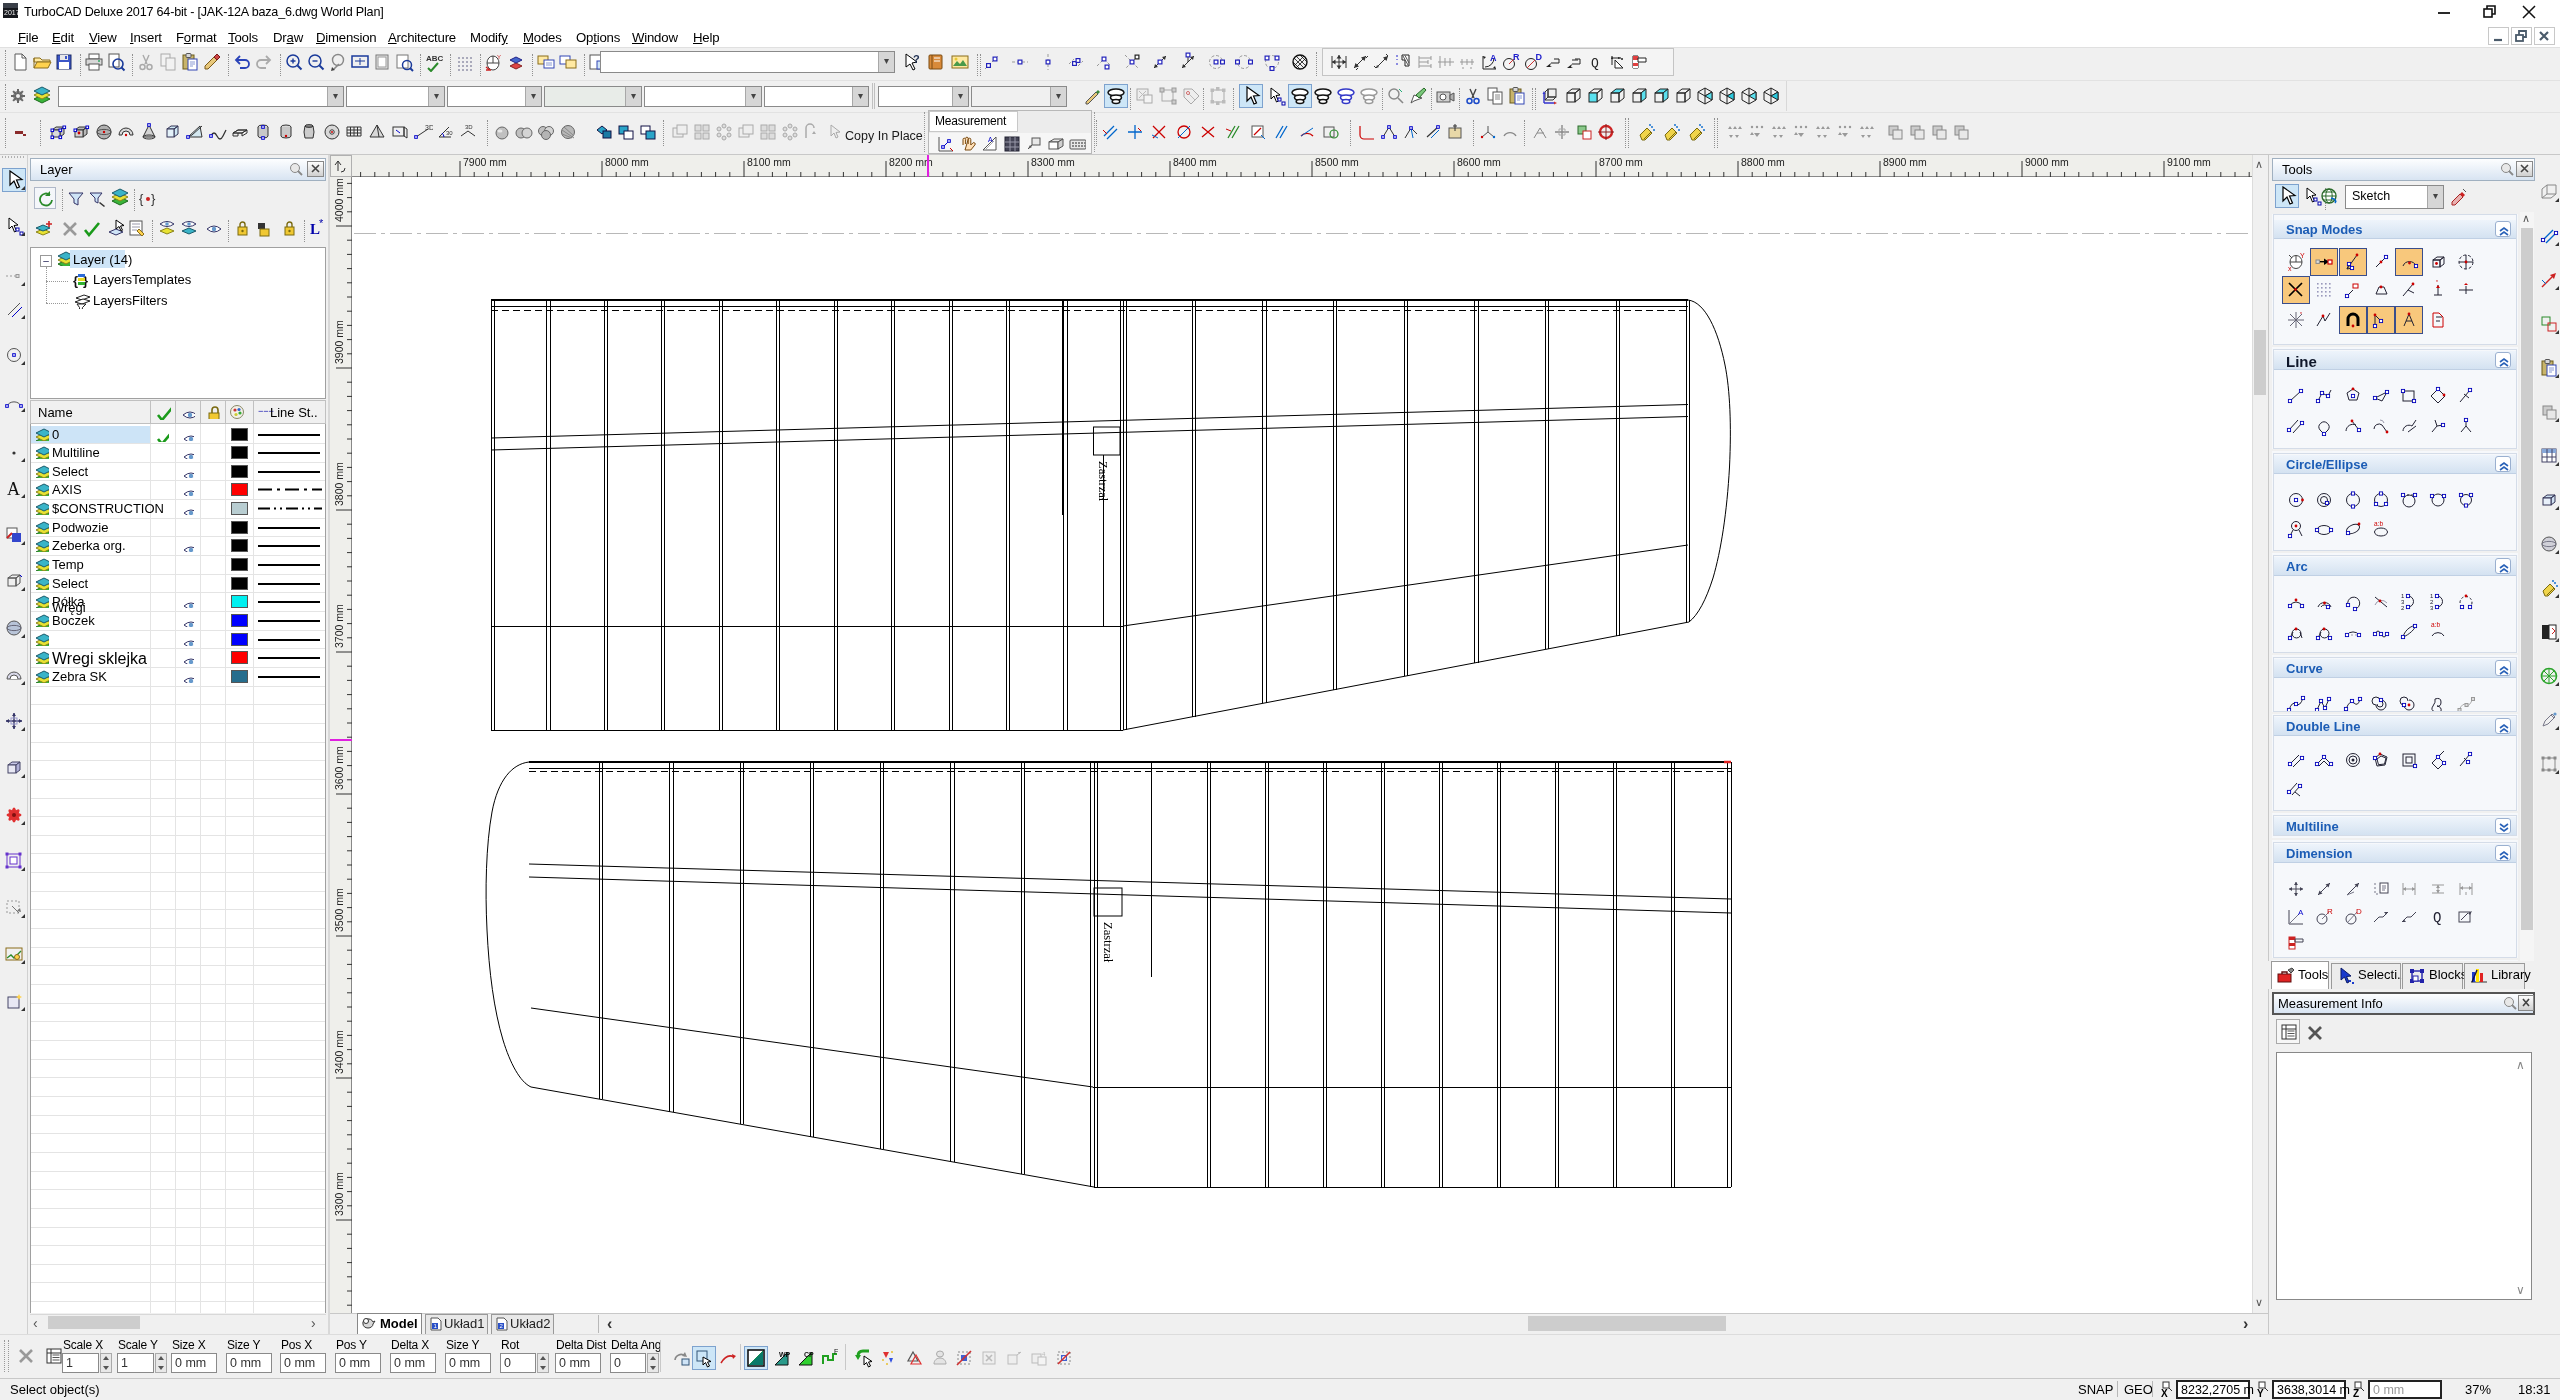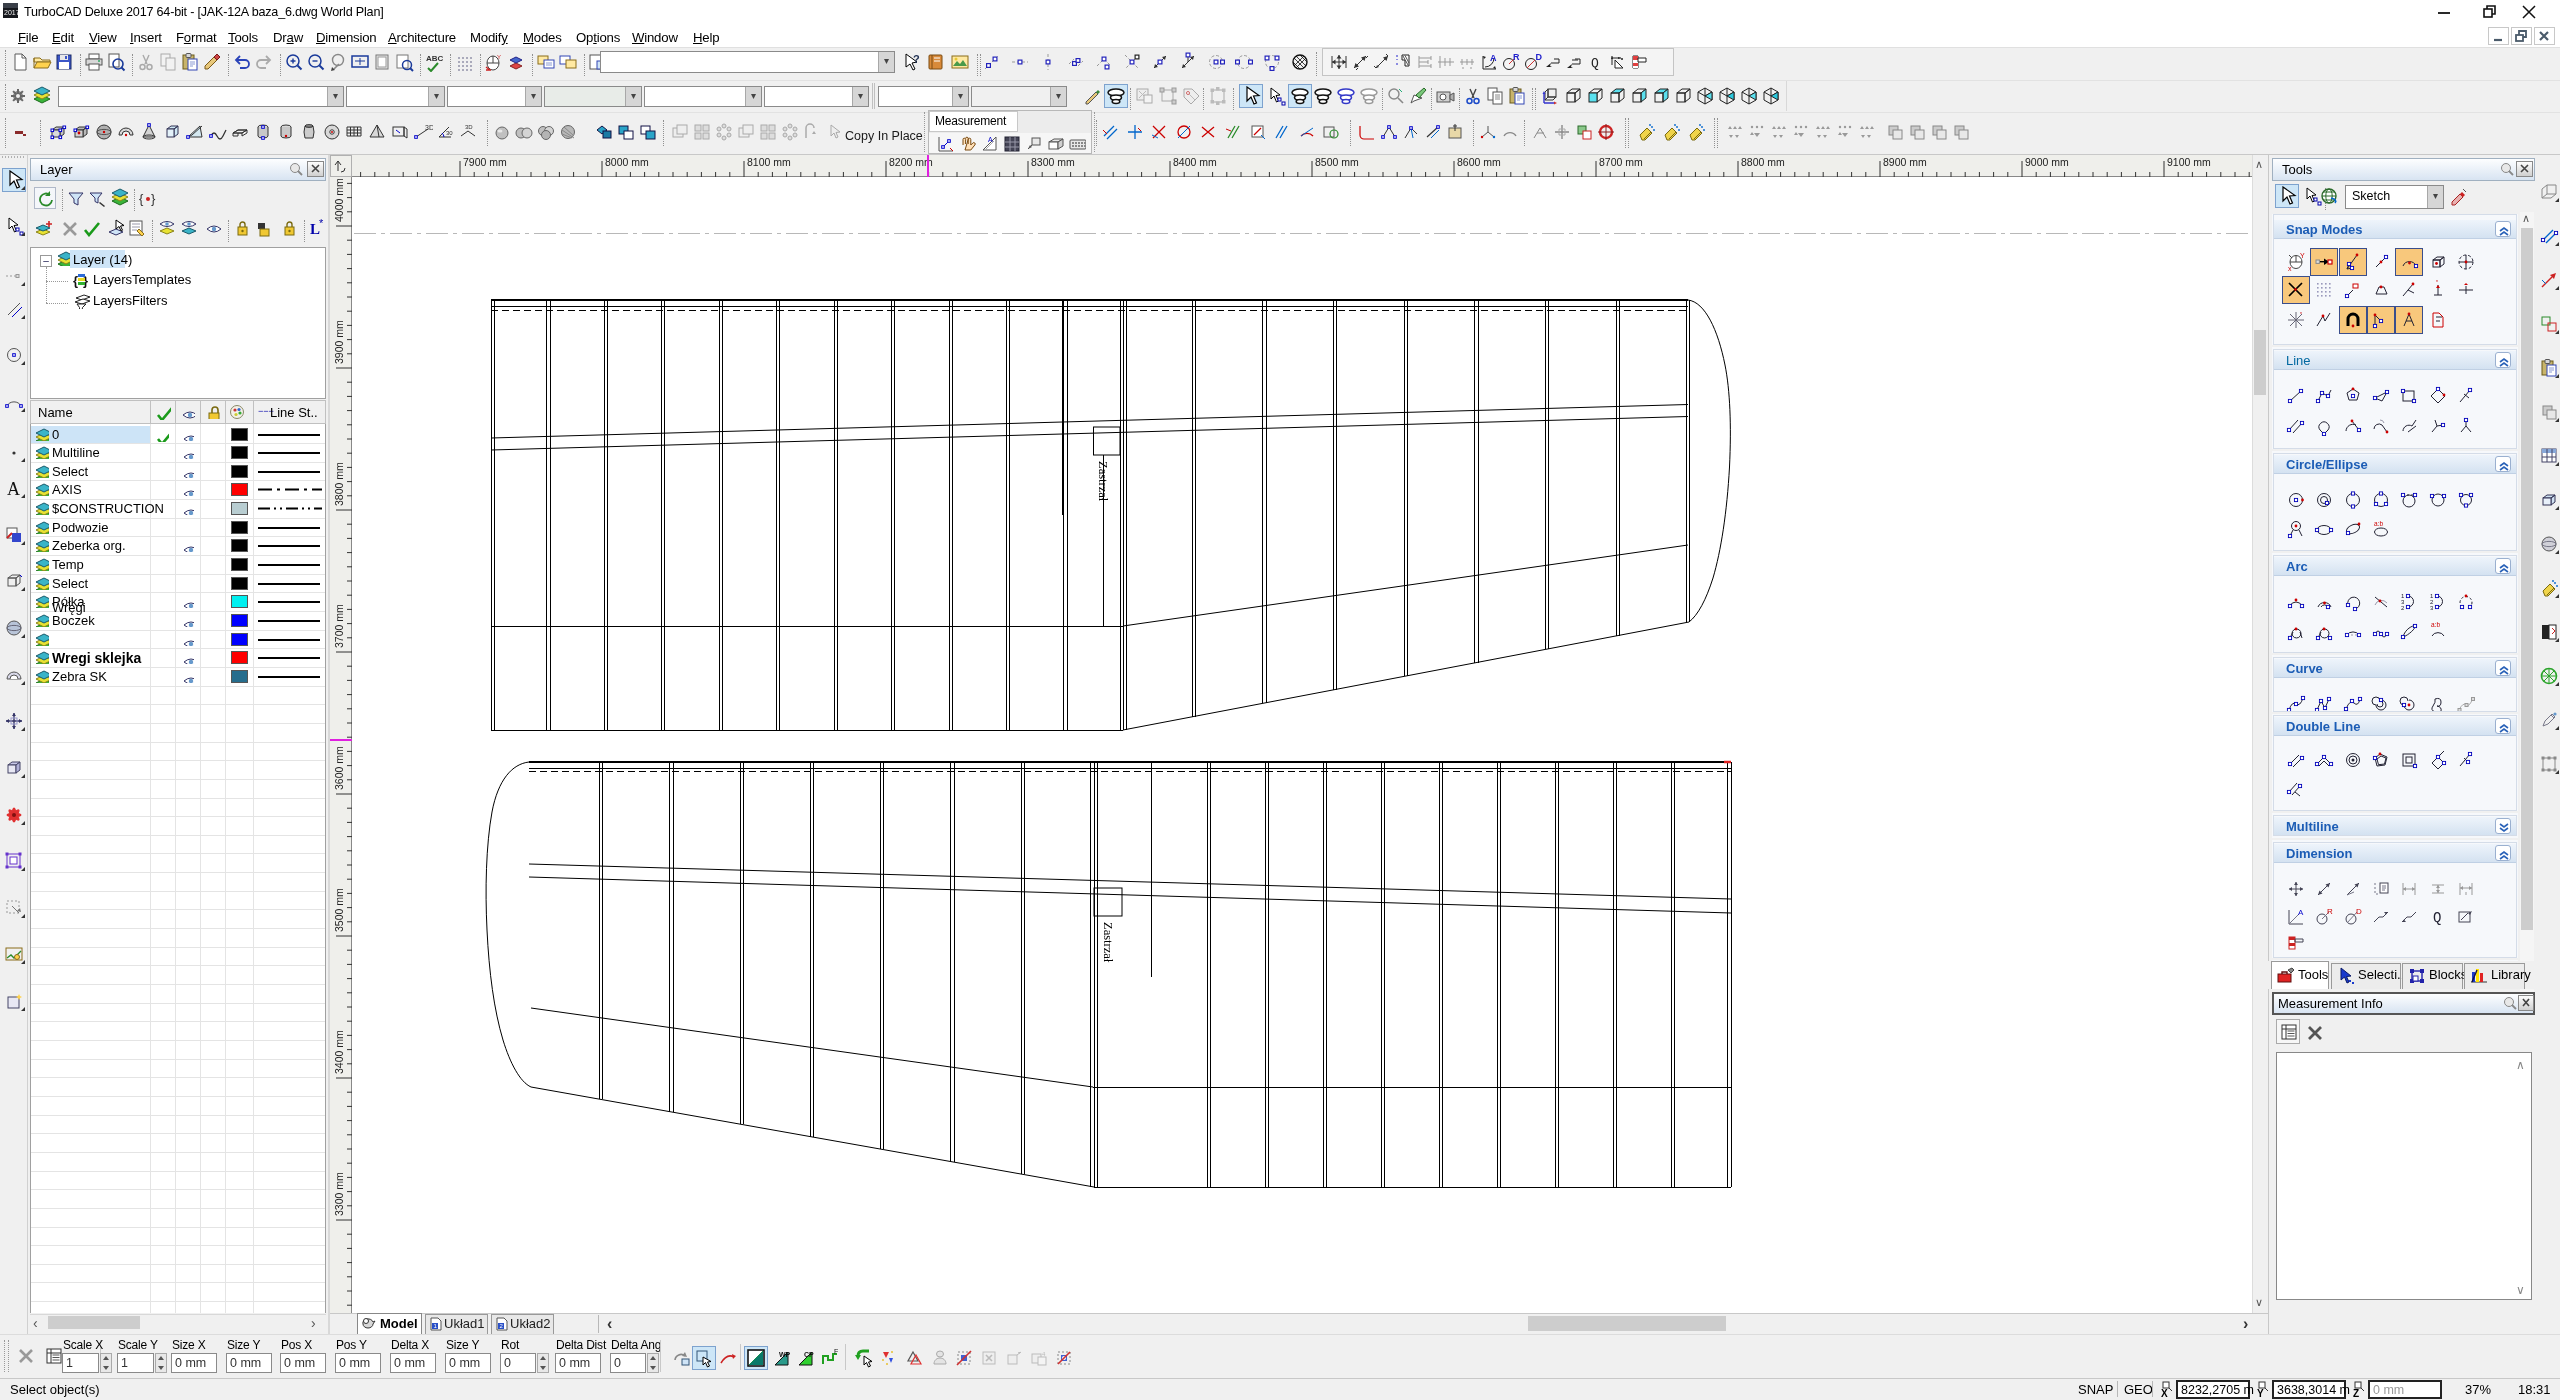--- a/index.html
+++ b/index.html
@@ -1424,21 +1424,21 @@
       <path d="M3 10q7-6 14 0q-7 6-14 0" fill="#fff" stroke="#336"></path>
       <circle cx="10" cy="10" r="2.2" fill="#69c"></circle>
     </svg>
 <div class="abs" style="left:231px;top:632.65px;width:17px;height:13px;background:#0000ff;border:1px solid #555;"></div>
 <div class="abs" style="left:258px;top:638.65px;width:62px;height:0px;border-top:2px solid #000;"></div>
 <svg class="abs" style="left:34px;top:651.3px;" width="15" height="13" viewBox="0 0 15 13">
       <path d="M2 13l8-4 8 4-8 4z" fill="#3ab43a" stroke="#1a6a1a"></path>
       <path d="M2 9l8-4 8 4-8 4z" fill="#e8e232" stroke="#8a841a"></path>
       <path d="M2 5l8-4 8 4-8 4z" fill="#3ab4c8" stroke="#1a5a6a"></path>
     </svg>
-<div class="abs" style="left:52px;top:650.3px;white-space:nowrap;font-size:14px;color:#000;font-weight:bold;">Wregi sklejka</div>
+<div class="abs" style="left:52px;top:650.3px;white-space:nowrap;font-size:16px;color:#000;">Wregi sklejka</div>
 <svg class="abs" style="left:181px;top:652.3px;" width="13" height="12" viewBox="0 0 13 12">
       <path d="M3 10q7-6 14 0q-7 6-14 0" fill="#fff" stroke="#336"></path>
       <circle cx="10" cy="10" r="2.2" fill="#69c"></circle>
     </svg>
 <div class="abs" style="left:231px;top:651.3px;width:17px;height:13px;background:#ff0000;border:1px solid #555;"></div>
 <div class="abs" style="left:258px;top:657.3px;width:62px;height:0px;border-top:2px solid #000;"></div>
 <svg class="abs" style="left:34px;top:669.95px;" width="15" height="13" viewBox="0 0 15 13">
       <path d="M2 13l8-4 8 4-8 4z" fill="#3ab43a" stroke="#1a6a1a"></path>
       <path d="M2 9l8-4 8 4-8 4z" fill="#e8e232" stroke="#8a841a"></path>
       <path d="M2 5l8-4 8 4-8 4z" fill="#3ab4c8" stroke="#1a5a6a"></path>
@@ -2002,21 +2002,21 @@
 <div class="abs" style="left:2395.2px;top:306px;width:28px;height:28px;background:#f8c87c;border:1.5px solid #3a4e8c;"></div>
 <svg class="abs" style="left:2399.2px;top:310px;" width="20" height="20" viewBox="0 0 20 20">
       <path d="M5 16L10 4l5 12M7 11h6" fill="none" stroke="#223"></path>
       <circle cx="10" cy="4" r="1.4" fill="#c00"></circle>
     </svg>
 <svg class="abs" style="left:2427.5px;top:310px;" width="20" height="20" viewBox="0 0 20 20">
       <path d="M5 3h6l4 4v10H5z" fill="none" stroke="#c00"></path>
       <path d="M8 7h6M8 11h4" stroke="#223"></path>
     </svg>
 <div class="abs" style="left:2274px;top:351px;width:242px;height:19px;background:linear-gradient(#eef4fb,#d4e2f1);border-bottom:1px solid #c0d0e4;"></div>
-<div class="abs" style="left:2286px;top:353px;white-space:nowrap;font-size:13px;font-weight:normal;color:#0369a1;">Line</div>
+<div class="abs" style="left:2286px;top:353px;white-space:nowrap;font-size:15px;font-weight:bold;color:#0f172a;">Line</div>
 <div class="abs" style="left:2495px;top:352px;width:16px;height:16px;background:#fff;border:1px solid #9ab0d0;border-radius:3px;"></div>
 <svg class="abs" style="left:2497px;top:353px;" width="14" height="16" viewBox="0 0 14 16">
       <path d="M3 9l4-3 4 3M3 13l4-3 4 3" stroke="#2a62b8" fill="none" stroke-width="1.6"></path>
     </svg>
 <svg class="abs" style="left:2286.0px;top:386px;" width="20" height="20" viewBox="0 0 20 20">
       <path d="M4 15L15 5" stroke="#223" fill="none"></path>
       <rect x="2.4" y="13.4" width="3.2" height="3.2" fill="#fff" stroke="#00b" stroke-width="0.9"></rect>
       <rect x="13.4" y="3.4" width="3.2" height="3.2" fill="#fff" stroke="#00b" stroke-width="0.9"></rect>
     </svg>
 <svg class="abs" style="left:2314.3px;top:386px;" width="20" height="20" viewBox="0 0 20 20">

